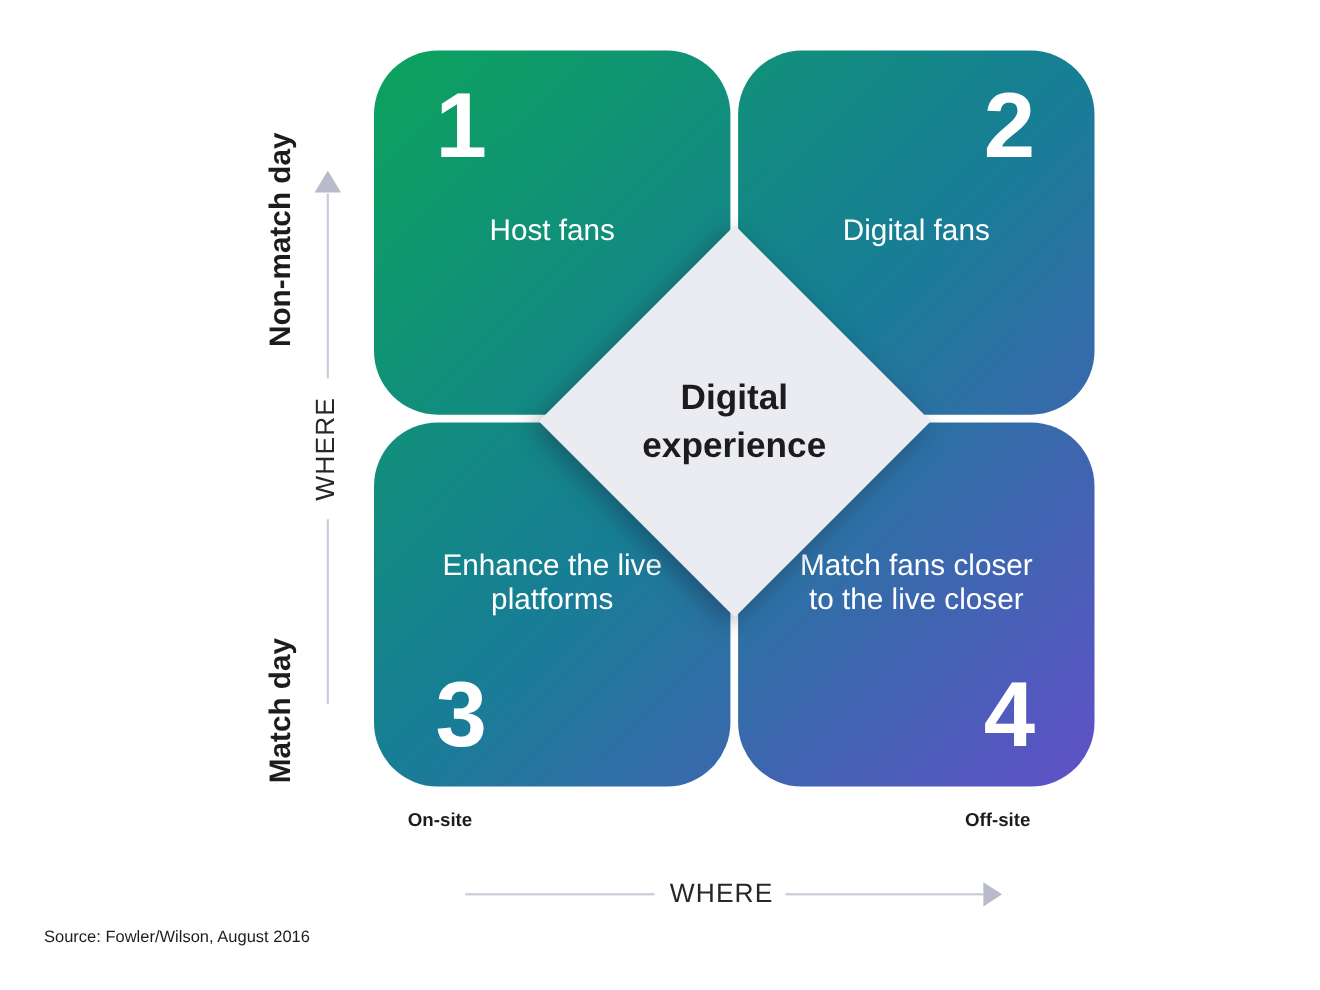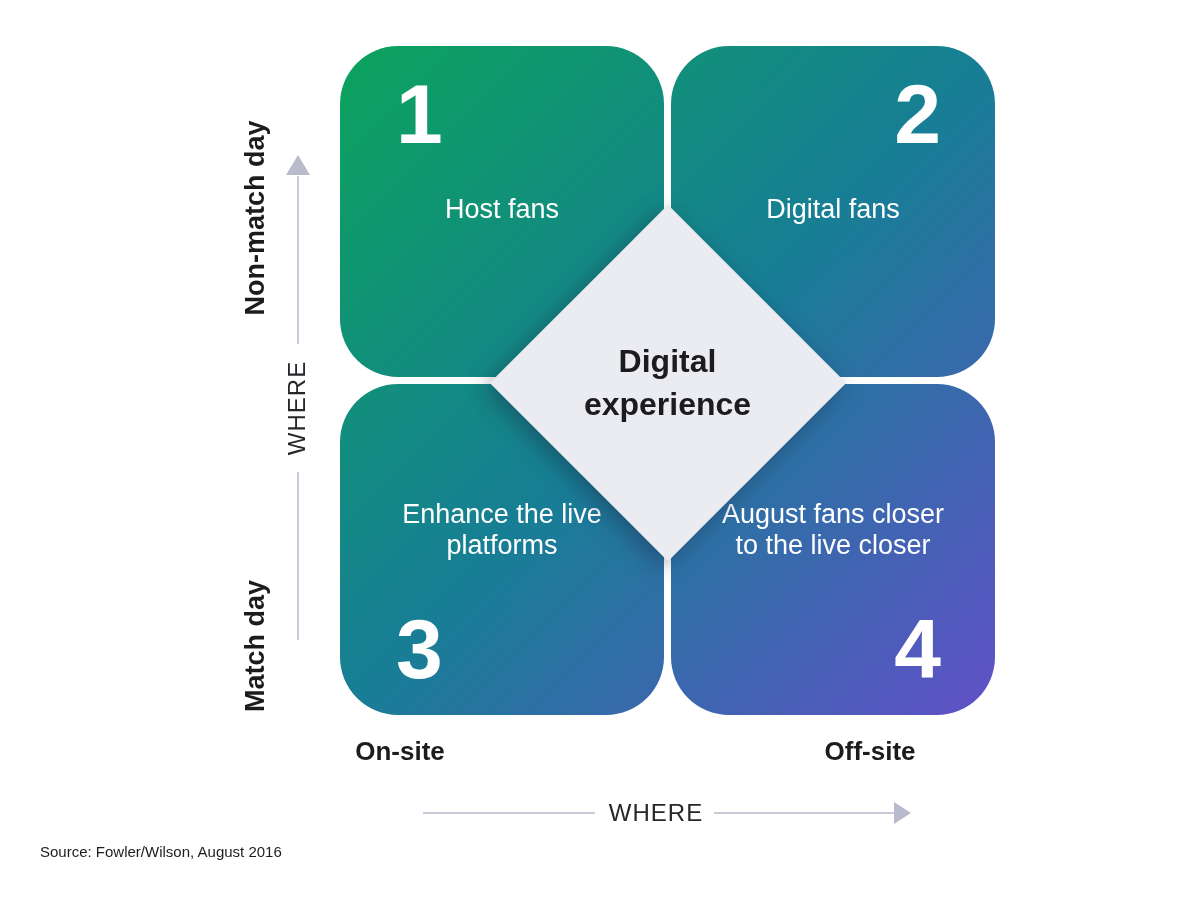--- a/index.html
+++ b/index.html
@@ -77,23 +77,23 @@
   .v-line-1{left:297px;top:176px;height:168px;}
   .v-line-2{left:297px;top:472px;height:168px;}
   .arrow-up{
     position:absolute;left:286px;top:155px;width:0;height:0;
     border-left:12px solid transparent;border-right:12px solid transparent;
     border-bottom:20px solid var(--arrow-head);
   }
 
   
   .x-cat{position:absolute;top:736px;transform:translateX(-50%);
-    font-size:26px;font-weight:700;color:var(--text-dark);white-space:nowrap;}
+    font-size:17px;font-weight:700;color:var(--text-dark);white-space:nowrap;}
   .x-left-label{left:400px;}
-  .x-right-label{left:870px;}
+  .x-right-label{left:907px;}
   .x-where{position:absolute;left:656px;top:799px;transform:translateX(-50%);
     font-size:24px;font-weight:500;letter-spacing:1px;color:#26262b;white-space:nowrap;}
   .h-line{position:absolute;top:812px;height:2px;background:var(--arrow-line);}
   .h-line-1{left:423px;width:172px;}
   .h-line-2{left:714px;width:180px;}
   .arrow-right{
     position:absolute;left:894px;top:802px;width:0;height:0;
     border-top:11px solid transparent;border-bottom:11px solid transparent;
     border-left:17px solid var(--arrow-head);
   }
@@ -126,21 +126,21 @@
       <div class="quad-num">3</div>
       <div class="quad-label">
         <div>Enhance the live</div>
         <div>platforms</div>
       </div>
     </div>
 
     <div class="quad q4">
       <div class="quad-num">4</div>
       <div class="quad-label">
-        <div>August fans closer</div>
+        <div>Match fans closer</div>
         <div>to the live closer</div>
       </div>
     </div>
 
     <div class="diamond"></div>
     <div class="diamond-text">
       <div>Digital</div>
       <div>experience</div>
     </div>
   </div>

